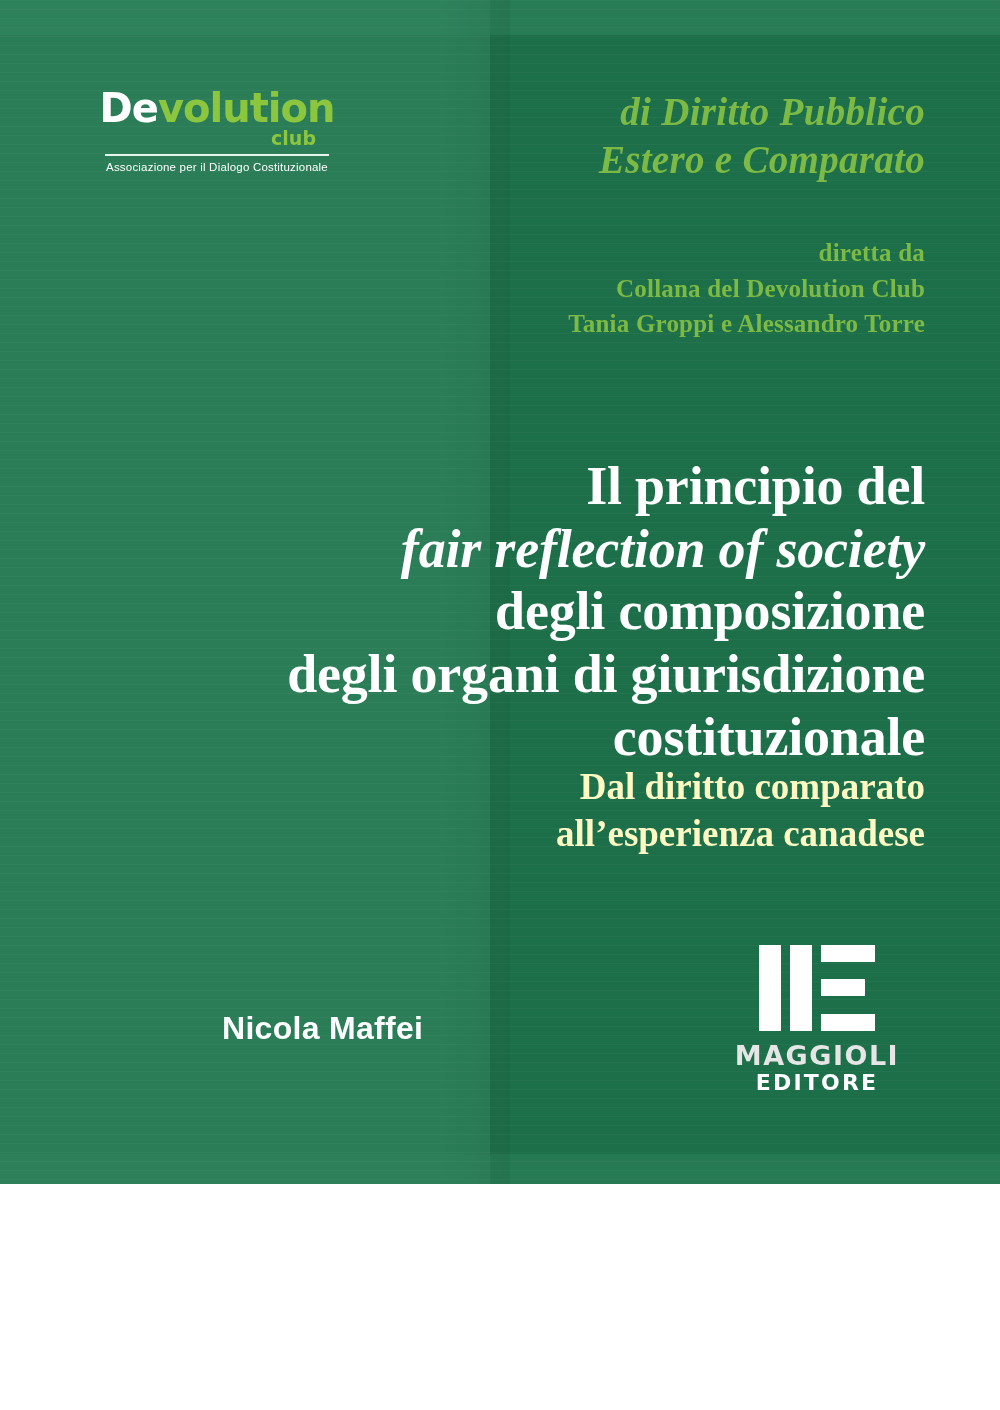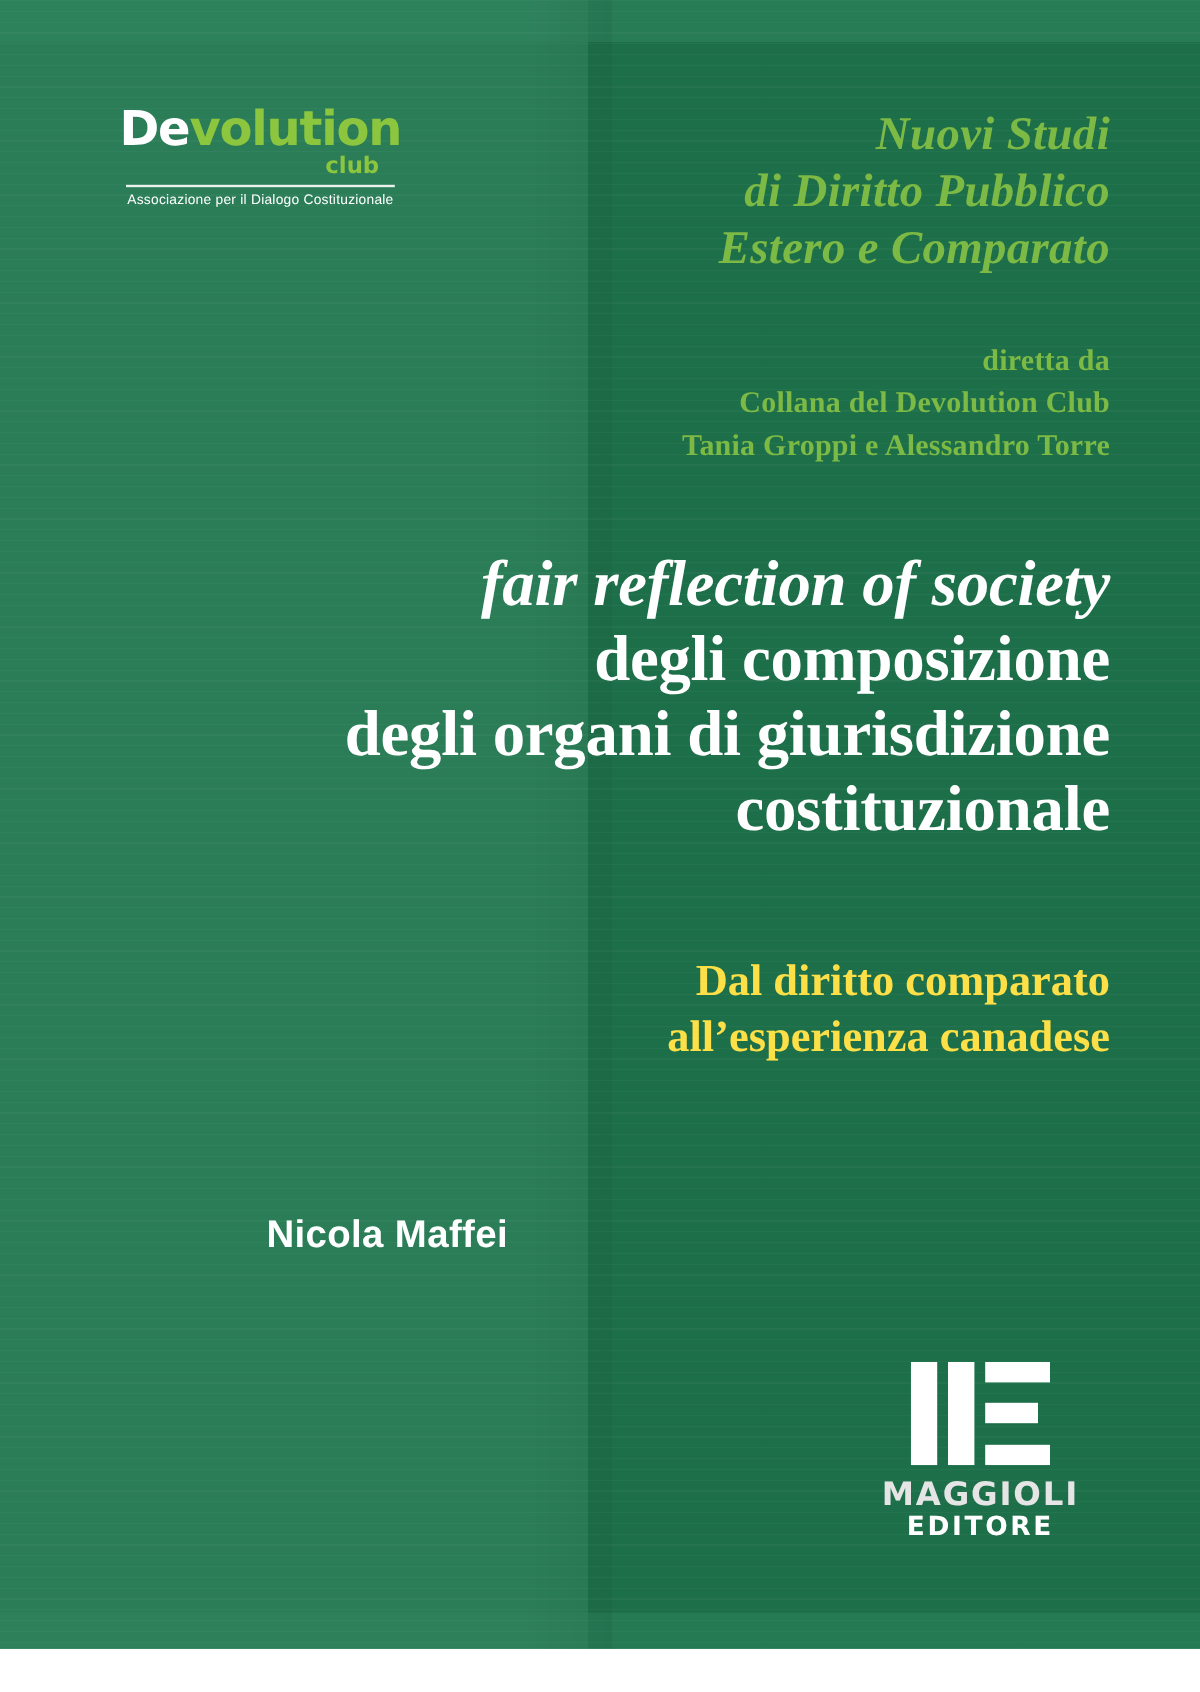--- a/index.html
+++ b/index.html
@@ -3,21 +3,21 @@
 <meta charset="utf-8">
 <style>
   html, body {
     margin: 0;
     padding: 0;
     background: #ffffff;
   }
   .cover {
     position: relative;
     width: 1000px;
-    height: 1374px;
+    height: 1184px;
     overflow: hidden;
     background: #1f7a4f;
     font-family: "Liberation Serif", serif;
   }
   
   .bg-base {
     position: absolute;
     inset: 0;
     background: #237a52;
   }
@@ -156,24 +156,24 @@
     font-size: 54px;
     line-height: 1.16;
     letter-spacing: -0.2px;
   }
   .title-line.italic {
     font-style: italic;
   }
   .subtitle-block {
     position: absolute;
     right: 75px;
-    top: 794px;
+    top: 763px;
     width: 830px;
     text-align: right;
-    color: #fde047;
+    color: #fef9c3;
   }
   .subtitle-line {
     font-family: "Liberation Serif", serif;
     font-weight: bold;
     font-size: 37px;
     line-height: 1.28;
   }
 
   
   .author {
@@ -234,32 +234,32 @@
   <div class="club-logo">
     <div class="club-word">
       <span>De</span><span class="hl">volution</span>
     </div>
     <div class="club-sub">club</div>
     <div class="club-rule"></div>
     <div class="club-tag">Associazione per il Dialogo Costituzionale</div>
   </div>
 
   <div class="series">
-    <div class="series-title">Nuovi Studi</div>
     <div class="series-title">di Diritto Pubblico</div>
     <div class="series-title">Estero e Comparato</div>
 
     <div class="series-meta">
       <div>diretta da</div>
       <div>Collana del Devolution Club</div>
       <div>Tania Groppi e Alessandro Torre</div>
     </div>
   </div>
 
   <div class="title-block">
+    <div class="title-line">Il principio del</div>
     <div class="title-line italic">fair reflection of society</div>
     <div class="title-line">degli composizione</div>
     <div class="title-line">degli organi di giurisdizione</div>
     <div class="title-line">costituzionale</div>
   </div>
 
   <div class="subtitle-block">
     <div class="subtitle-line">Dal diritto comparato</div>
     <div class="subtitle-line">all’esperienza canadese</div>
   </div>

